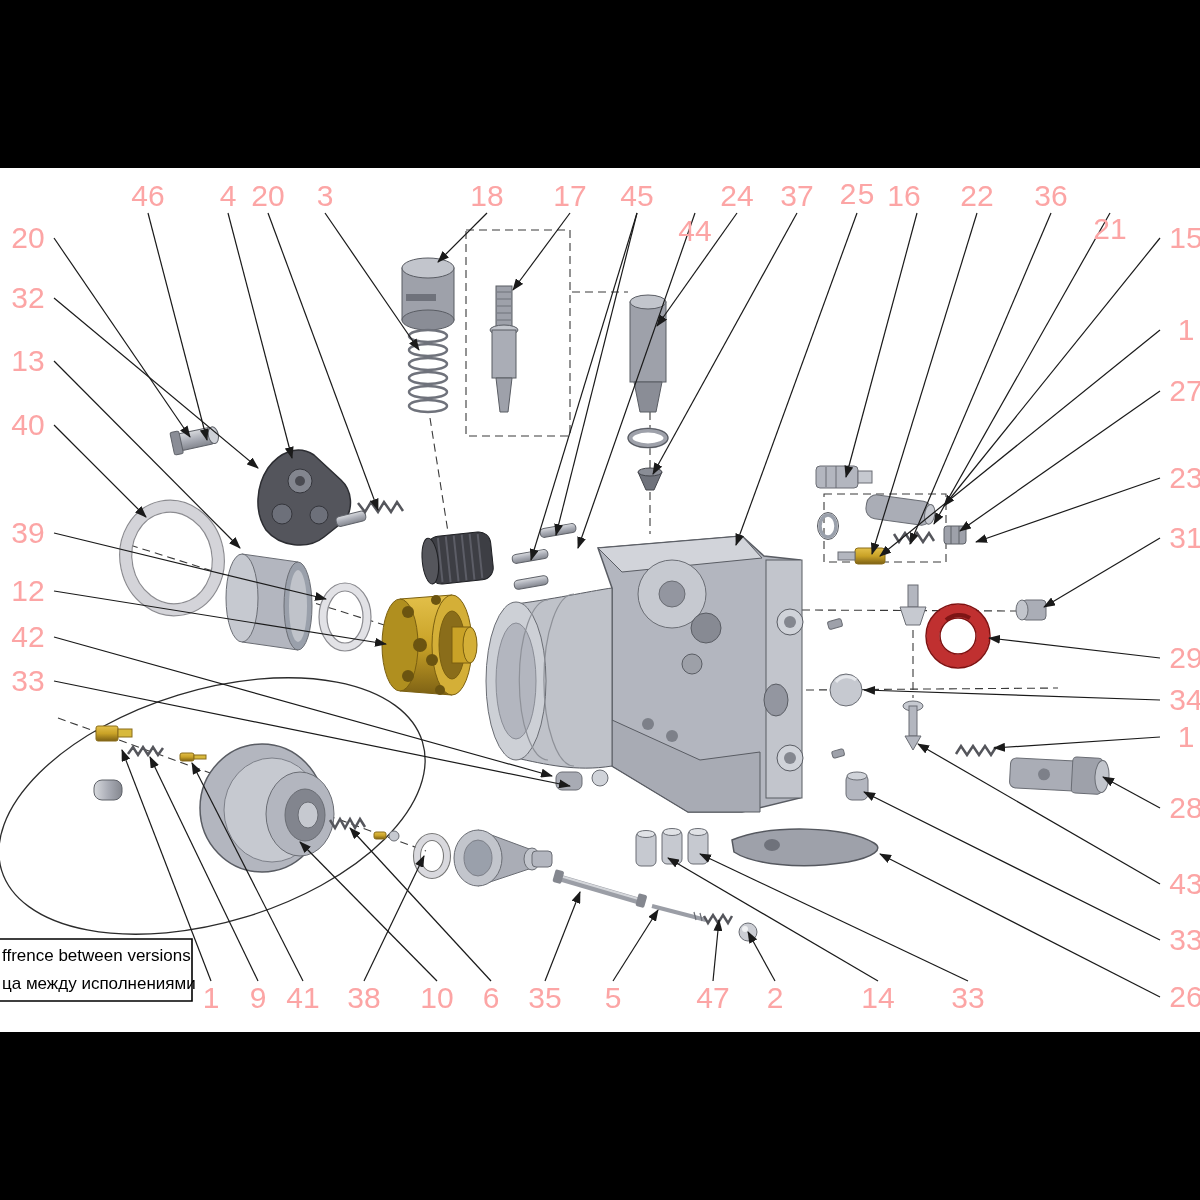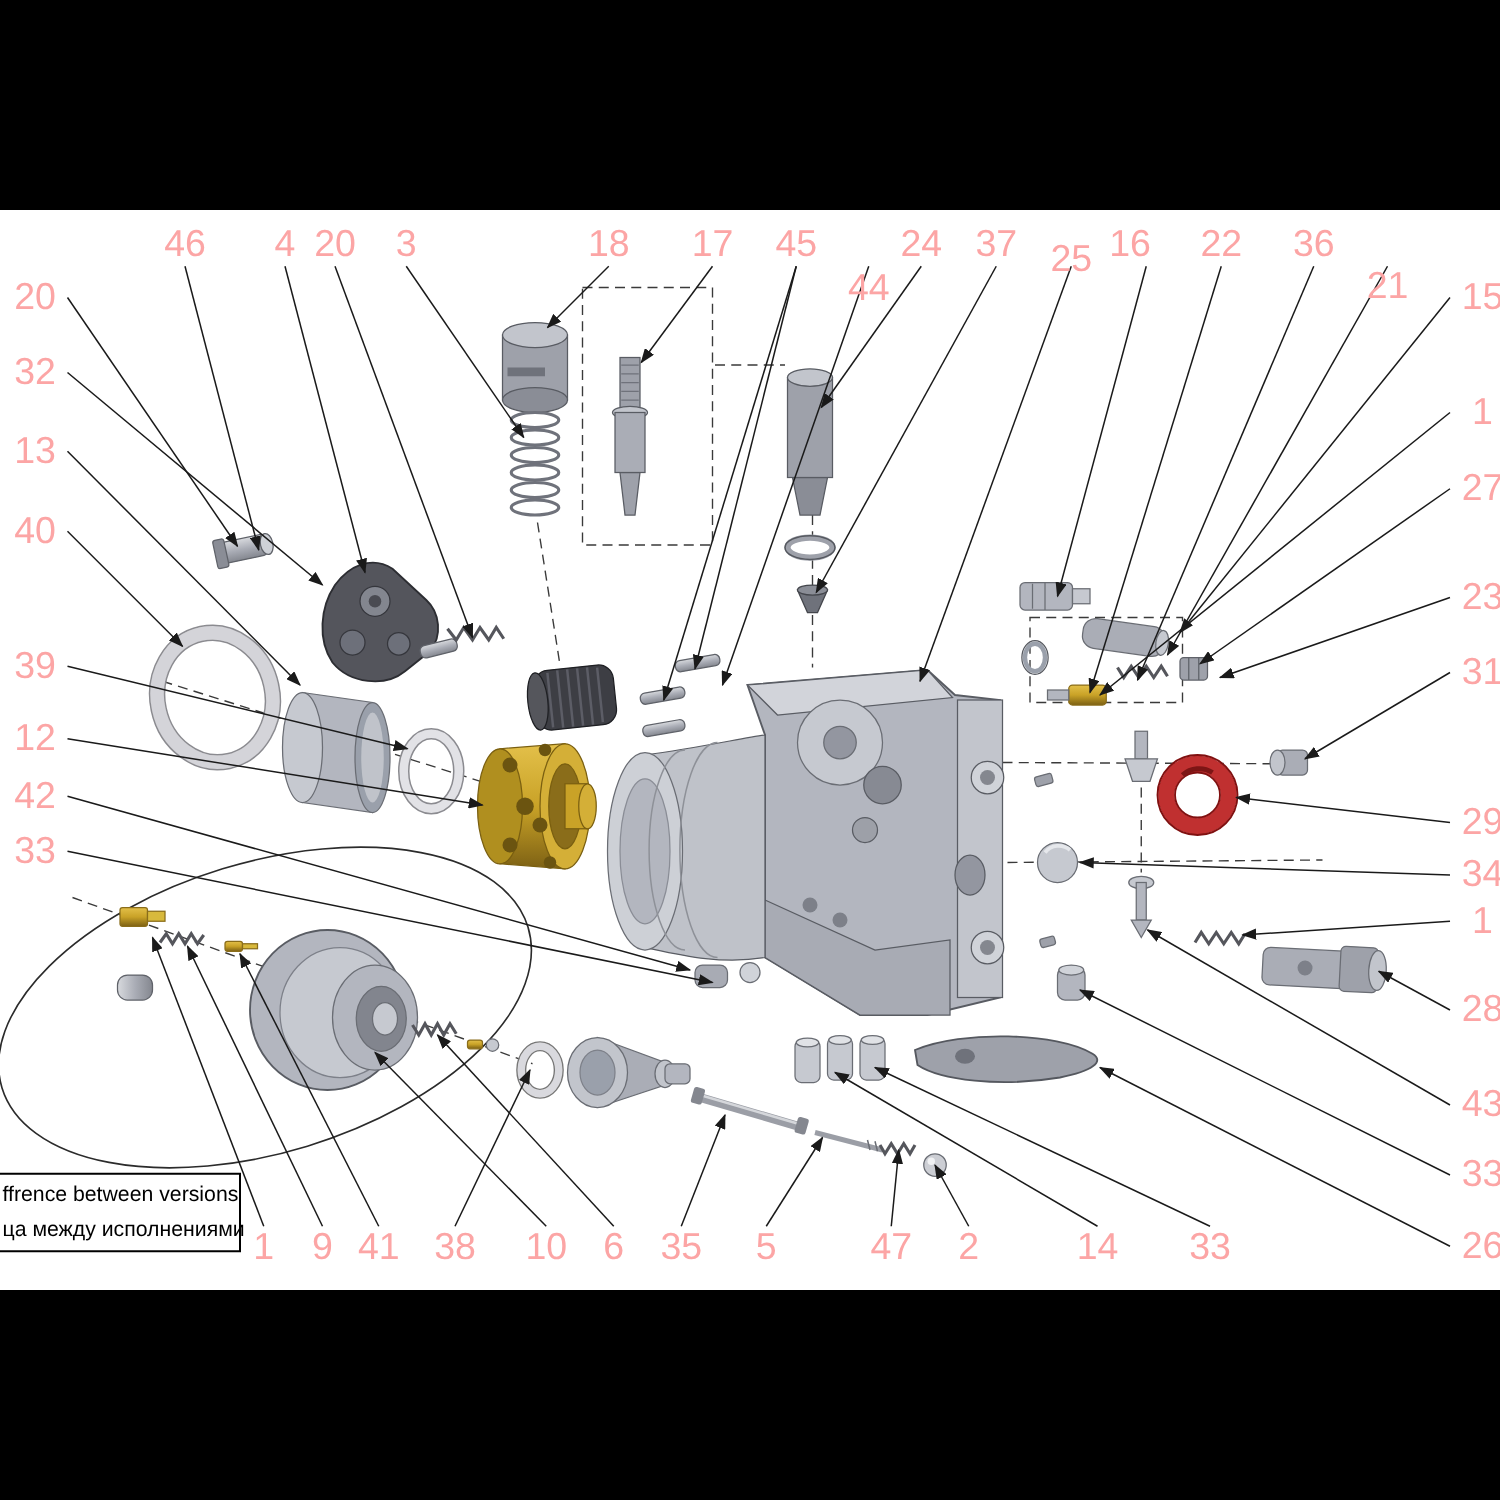--- a/index.html
+++ b/index.html
@@ -394,21 +394,21 @@
 <div class="callout" style="left: 148px; top: 196px;">46</div>
     <div class="callout" style="left: 228px; top: 196px;">4</div>
     <div class="callout" style="left: 268px; top: 196px;">20</div>
     <div class="callout" style="left: 325px; top: 196px;">3</div>
     <div class="callout" style="left: 487px; top: 196px;">18</div>
     <div class="callout" style="left: 570px; top: 196px;">17</div>
     <div class="callout" style="left: 637px; top: 196px;">45</div>
     <div class="callout" style="left: 695px; top: 196px; margin-top: 35px;">44</div>
     <div class="callout" style="left: 737px; top: 196px;">24</div>
     <div class="callout" style="left: 797px; top: 196px;">37</div>
-    <div class="callout" style="left: 857px; top: 208px;">25</div>
+    <div class="callout" style="left: 857px; top: 196px; font-family: Liberation Mono, monospace;">25</div>
     <div class="callout" style="left: 904px; top: 196px;">16</div>
     <div class="callout" style="left: 977px; top: 196px; text-align: center;">22</div>
     <div class="callout" style="left: 1051px; top: 196px;">36</div>
     <div class="callout" style="left: 1110px; top: 196px; margin-top: 33px;">21</div>
     <div class="callout" style="left: 28px; top: 238px;">20</div>
     <div class="callout" style="left: 28px; top: 298px;">32</div>
     <div class="callout" style="left: 28px; top: 361px;">13</div>
     <div class="callout" style="left: 28px; top: 425px;">40</div>
     <div class="callout" style="left: 28px; top: 533px;">39</div>
     <div class="callout" style="left: 28px; top: 591px;">12</div>

